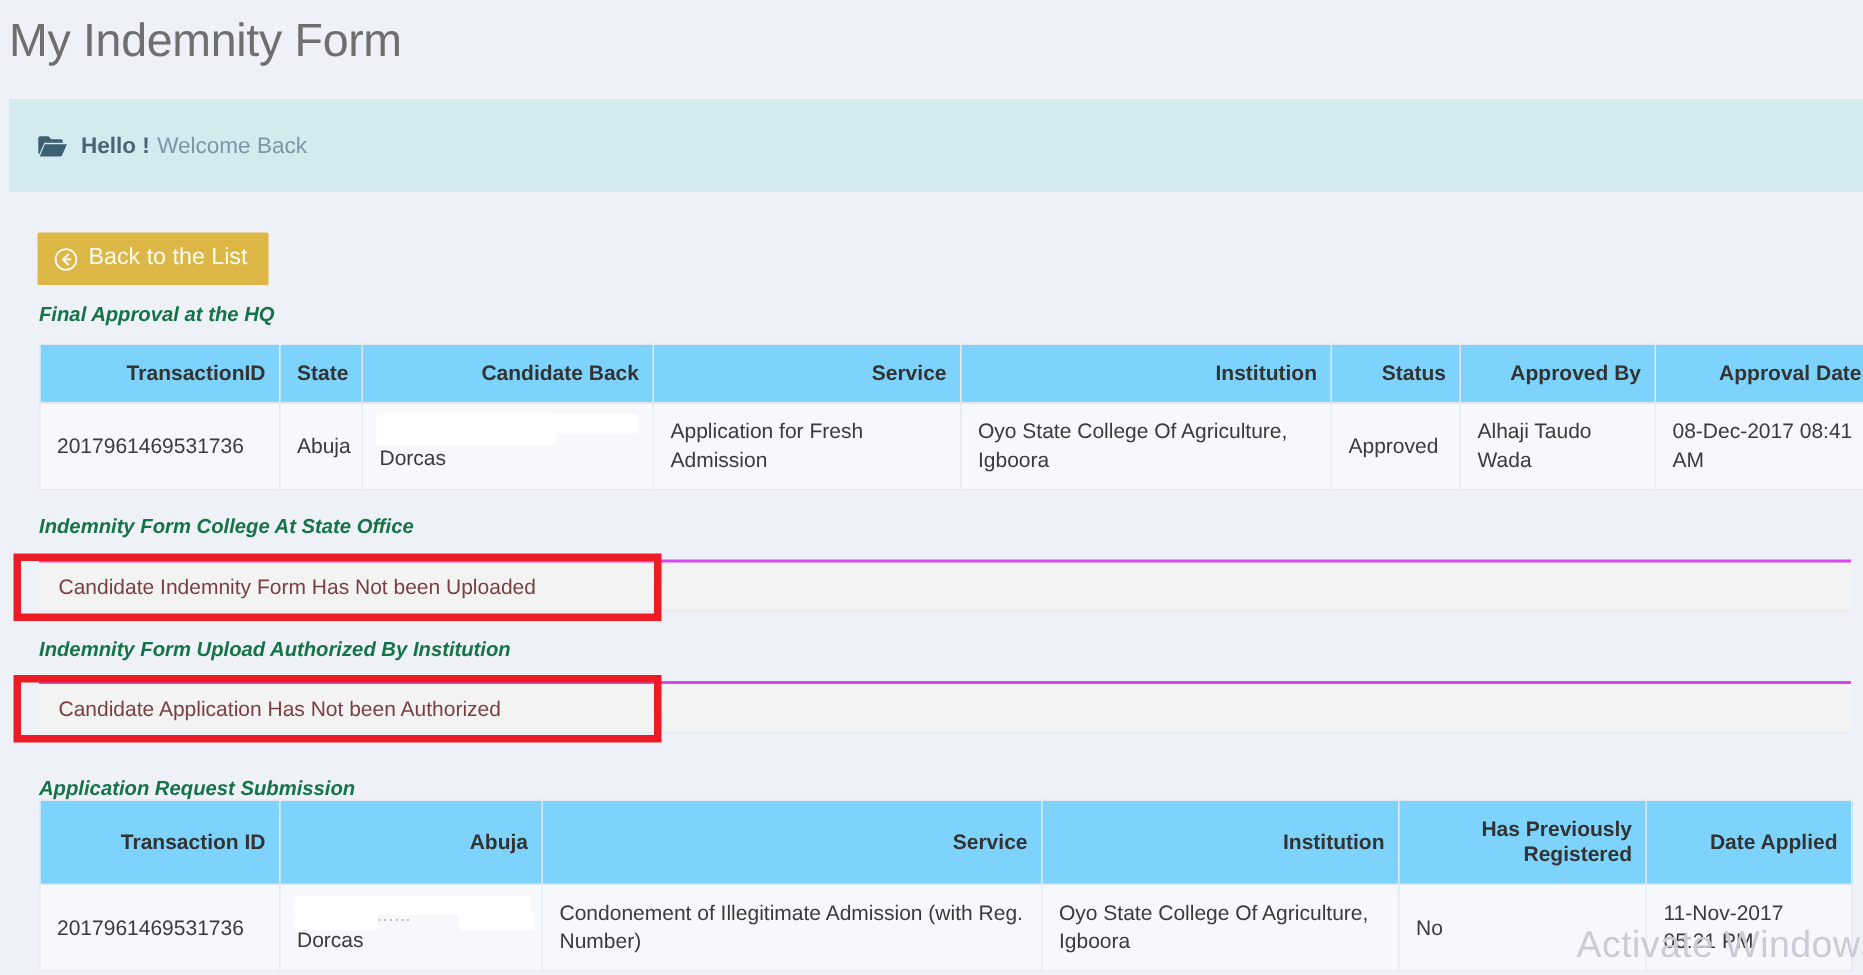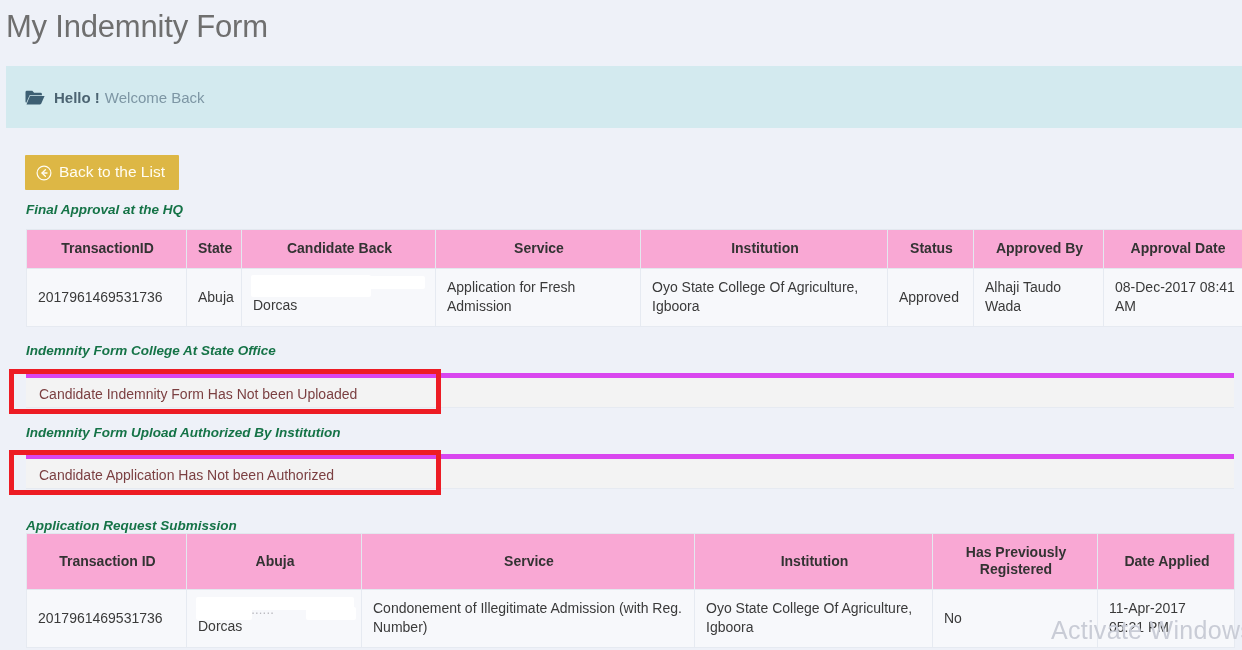--- a/index.html
+++ b/index.html
@@ -91,24 +91,24 @@
   }
 
   
   table.grid {
     position: absolute;
     border-collapse: collapse;
     font-size: 14px;
     table-layout: fixed;
   }
   table.grid th {
-    background: #f9a8d4;
+    background: #7dd3fc;
     color: #333333;
     font-weight: bold;
-    text-align: center;
+    text-align: right;
     padding: 10px 9px 11px 11px;
     border: 1px solid #e3e8ef;
     vertical-align: middle;
     line-height: 17px;
   }
   table.grid td {
     background: #f7f8fb;
     color: #3a3a3a;
     padding: 9px 9px 10px 11px;
     border: 1px solid #e6eaf1;
@@ -136,21 +136,21 @@
     height: 17px;
   }
 
   
   .alert-strip {
     position: absolute;
     left: 26px;
     width: 1208px;
     height: 35px;
     background: #f3f3f3;
-    border-top: 5px solid #d946ef;
+    border-top: 2px solid #d946ef;
     border-bottom: 1px solid #e6eaf1;
     box-sizing: border-box;
   }
   .alert-strip .alert-text {
     position: absolute;
     left: 13px;
     top: 8px;
     font-size: 14px;
     color: #7b3f41;
     white-space: nowrap;
@@ -288,20 +288,20 @@
           <span class="smudge" style="left:-2px; top:-3px; width:158px; height:13px;"></span>
           <span class="smudge" style="left:-2px; top:8px; width:56px; height:12px;"></span>
           <span class="smudge" style="left:108px; top:7px; width:50px; height:13px;"></span>
         </span>
         <span>Dorcas</span>
       </td>
       <td>Condonement of Illegitimate Admission (with Reg. Number)</td>
       <td>Oyo State College Of Agriculture, Igboora</td>
       <td>No</td>
       <td>
-        <span>11-Apr-2017</span><br>
+        <span>11-Nov-2017</span><br>
         <span>05:21 PM</span>
       </td>
     </tr>
   </tbody>
 </table>
 
 <div class="watermark">Activate Windows</div>
 
 </body></html>

